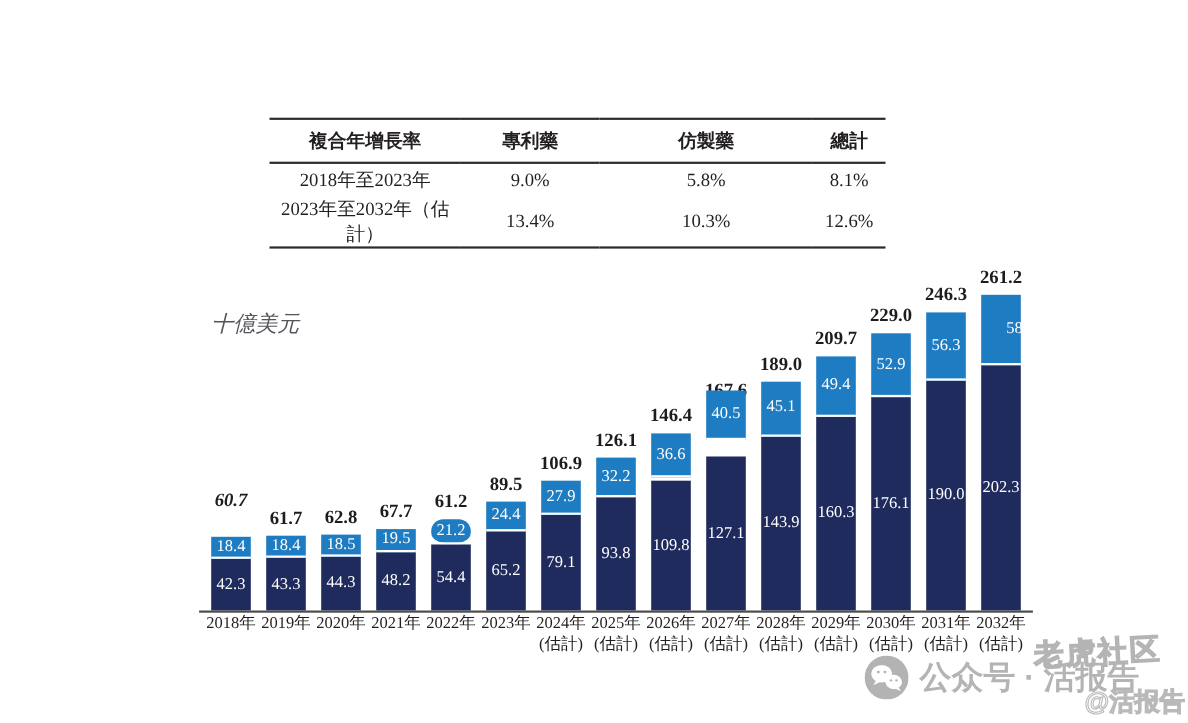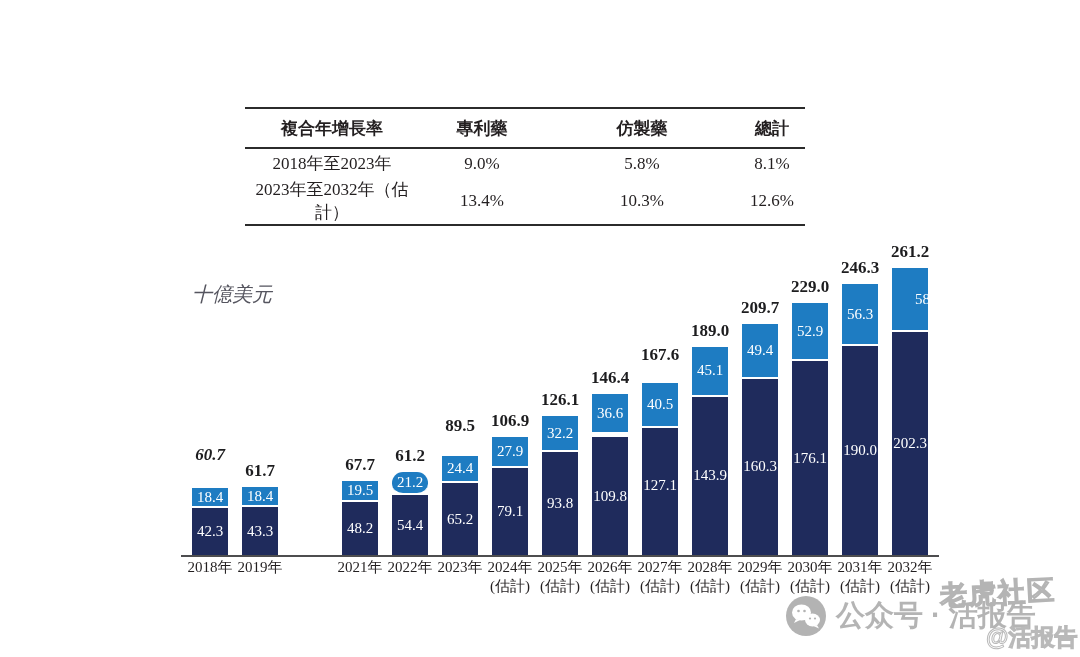--- a/index.html
+++ b/index.html
@@ -92,38 +92,46 @@
         </div>
       </div>
       <div class="slot" style="left: 50px;">
         <div class="total" style="bottom: 73.87px;">61.7</div>
         <div class="seg navy" style="bottom: 0px; height: 47.63px; background: rgb(31, 43, 92);">43.3</div>
         <div class="seg blue" style="bottom: 47.63px; height: 20.24px; background: rgb(30, 124, 194);">18.4</div>
         <div class="xlab">
           <div>2019年</div>
         </div>
       </div>
+      <div class="slot" style="left: 100px;">
+        <div class="total" style="bottom: 75.08px;">62.8</div>
+        <div class="seg navy" style="bottom: 0px; height: 48.73px; background: rgb(31, 43, 92);">44.3</div>
+        <div class="seg blue" style="bottom: 48.73px; height: 20.35px; background: rgb(30, 124, 194);">18.5</div>
+        <div class="xlab">
+          <div>2020年</div>
+        </div>
+      </div>
       <div class="slot" style="left: 150px;">
         <div class="total" style="bottom: 80.47px;">67.7</div>
         <div class="seg navy" style="bottom: 0px; height: 53.02px; background: rgb(31, 43, 92);">48.2</div>
         <div class="seg blue" style="bottom: 53.02px; height: 21.45px; background: rgb(30, 124, 194);">19.5</div>
         <div class="xlab">
           <div>2021年</div>
         </div>
       </div>
       <div class="slot" style="left: 200px;">
         <div class="total" style="bottom: 89.16px;">61.2</div>
         <div class="seg navy" style="bottom: 0px; height: 59.84px; background: rgb(31, 43, 92);">54.4</div>
         <div class="seg blue" style="bottom: 59.84px; height: 23.32px; background: rgb(30, 124, 194); border-radius: 11px;">21.2</div>
         <div class="xlab">
           <div>2022年</div>
         </div>
       </div>
       <div class="slot" style="left: 250px;">
-        <div class="total" style="bottom: 119px;">89.5</div>
+        <div class="total" style="bottom: 105px;">89.5</div>
         <div class="seg navy" style="bottom: 0px; height: 71.72px; background: rgb(31, 43, 92);">65.2</div>
         <div class="seg blue" style="bottom: 71.72px; height: 26.84px; background: rgb(30, 124, 194);">24.4</div>
         <div class="xlab">
           <div>2023年</div>
         </div>
       </div>
       <div class="slot" style="left: 300px;">
         <div class="total" style="bottom: 123.7px;">106.9</div>
         <div class="seg navy" style="bottom: 0px; height: 87.01px; background: rgb(31, 43, 92);">79.1</div>
         <div class="seg blue" style="bottom: 87.01px; height: 30.69px; background: rgb(30, 124, 194);">27.9</div>
@@ -146,21 +154,21 @@
         <div class="seg navy" style="bottom: 0px; height: 118px; background: rgb(31, 43, 92);">109.8</div>
         <div class="seg blue" style="bottom: 120.78px; height: 40.26px; background: rgb(30, 124, 194);">36.6</div>
         <div class="xlab">
           <div>2026年</div>
           <div>(估計)</div>
         </div>
       </div>
       <div class="slot" style="left: 450px;">
         <div class="total" style="bottom: 190.36px;">167.6</div>
         <div class="seg navy" style="bottom: 0px; height: 139.81px; background: rgb(31, 43, 92);">127.1</div>
-        <div class="seg blue" style="bottom: 127px; height: 44.55px; background: rgb(30, 124, 194);">40.5</div>
+        <div class="seg blue" style="bottom: 155px; height: 44.55px; background: rgb(30, 124, 194);">40.5</div>
         <div class="xlab">
           <div>2027年</div>
           <div>(估計)</div>
         </div>
       </div>
       <div class="slot" style="left: 500px;">
         <div class="total" style="bottom: 213.9px;">189.0</div>
         <div class="seg navy" style="bottom: 0px; height: 158.29px; background: rgb(31, 43, 92);">143.9</div>
         <div class="seg blue" style="bottom: 158.29px; height: 49.61px; background: rgb(30, 124, 194);">45.1</div>
         <div class="xlab">

